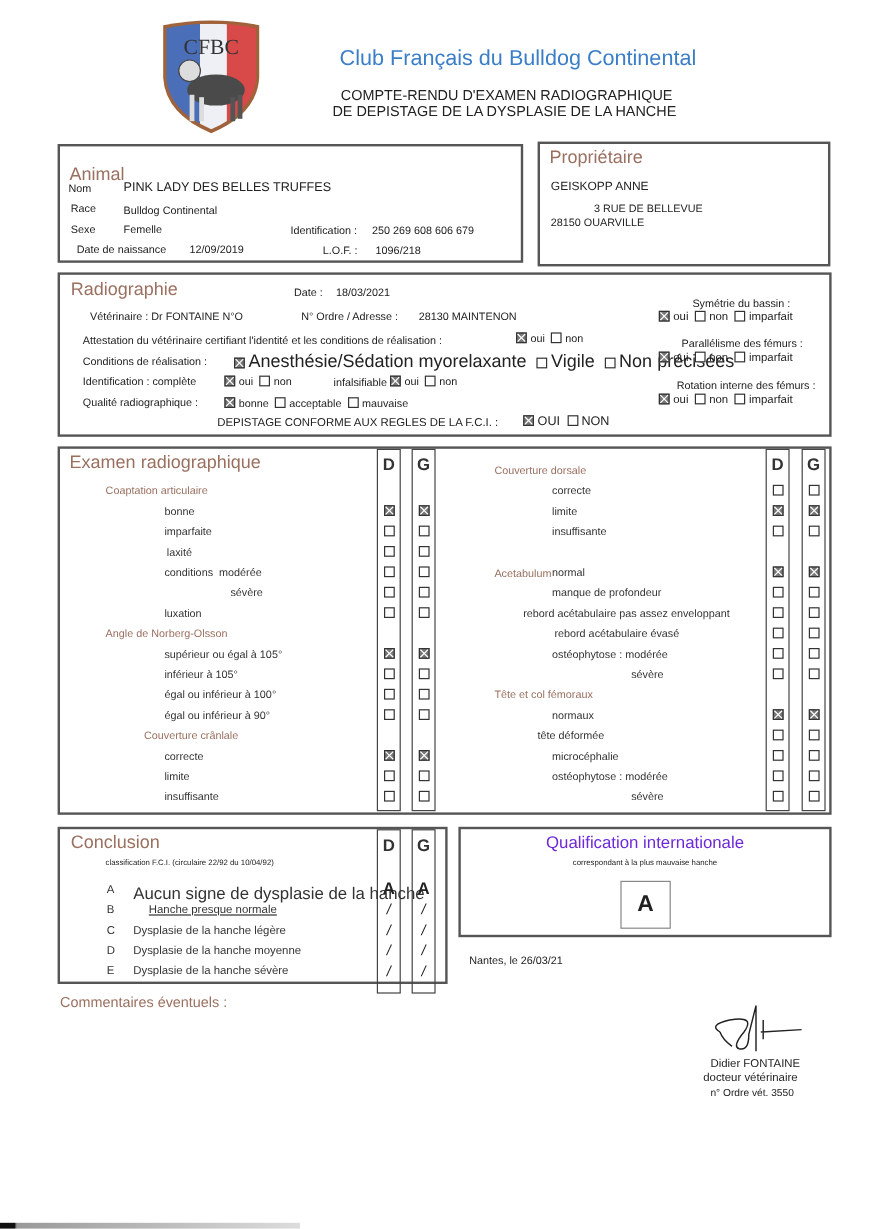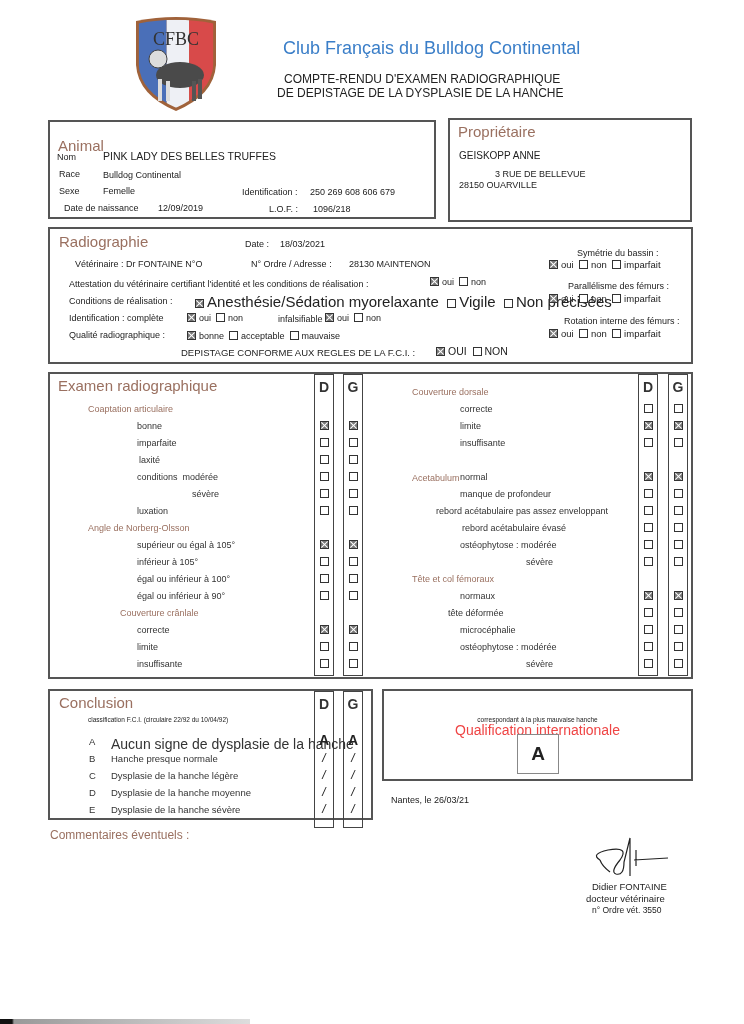--- a/index.html
+++ b/index.html
@@ -248,21 +248,21 @@
 <div class="colhd" style="left:314px;top:691px;height:137px;">
     <span class="lbl">D</span>
   </div>
 <div class="colhd" style="left:343px;top:691px;height:137px;">
     <span class="lbl">G</span>
   </div>
 
 <div class="row" style="left:89px;top:736px;font-size:9.5px;">A</div>
 <div class="row" style="left:111px;top:736px;font-size:14px;">Aucun signe de dysplasie de la hanche</div>
 <div class="row" style="left:89px;top:753px;font-size:9.5px;">B</div>
-<div class="row" style="left:111px;top:753px;font-size:9.5px;">Hanche presque normale</div>
+<div class="row" style="left:124px;top:753px;font-size:9.5px;text-decoration:underline;">Hanche presque normale</div>
 <div class="row" style="left:89px;top:770px;font-size:9.5px;">C</div>
 <div class="row" style="left:111px;top:770px;font-size:9.5px;">Dysplasie de la hanche légère</div>
 <div class="row" style="left:89px;top:787px;font-size:9.5px;">D</div>
 <div class="row" style="left:111px;top:787px;font-size:9.5px;">Dysplasie de la hanche moyenne</div>
 <div class="row" style="left:89px;top:804px;font-size:9.5px;">E</div>
 <div class="row" style="left:111px;top:804px;font-size:9.5px;">Dysplasie de la hanche sévère</div>
 
 <div class="mark" style="left:314px;top:732px;">A</div>
 <div class="mark" style="left:343px;top:732px;">A</div>
 <div class="slash" style="left:314px;top:751px;">/</div>
@@ -270,21 +270,21 @@
 <div class="slash" style="left:314px;top:768px;">/</div>
 <div class="slash" style="left:343px;top:768px;">/</div>
 <div class="slash" style="left:314px;top:785px;">/</div>
 <div class="slash" style="left:343px;top:785px;">/</div>
 <div class="slash" style="left:314px;top:802px;">/</div>
 <div class="slash" style="left:343px;top:802px;">/</div>
 
 <div class="abs" style="left:50px;top:828px;font-size:12px;color:#9a7060;">Commentaires éventuels :</div>
 
 <div class="box" style="left:382px;top:689px;width:311px;height:92px;"></div>
-<div class="abs" style="left:382px;top:694px;width:311px;text-align:center;font-size:14px;color:#ef4444;margin-top:28px;">Qualification internationale</div>
+<div class="abs" style="left:382px;top:694px;width:311px;text-align:center;font-size:14px;color:#6d28d9;">Qualification internationale</div>
 <div class="abs" style="left:382px;top:716px;width:311px;text-align:center;font-size:6.5px;">correspondant à la plus mauvaise hanche</div>
 <div class="abs" style="left:517px;top:734px;width:42px;height:40px;border:1px solid #888;"></div>
 <div class="abs" style="left:517px;top:743px;width:42px;text-align:center;font-size:19px;font-weight:bold;">A</div>
 
 <div class="abs" style="left:391px;top:795px;font-size:9px;">Nantes, le  26/03/21</div>
 <svg class="abs" style="left:590px;top:832px;" width="80" height="50" viewBox="0 0 80 50">
   <path d="M10 28 Q0 22 18 18 Q40 14 30 28 Q20 40 26 42 Q34 44 34 30 L40 6 L40 44 M46 18 L46 34 M44 28 L78 26 M20 40 Q12 34 10 28" fill="none" stroke="#222" stroke-width="1.2"></path>
 </svg>
 <div class="abs" style="left:592px;top:881px;font-size:9.5px;">Didier FONTAINE</div>
 <div class="abs" style="left:586px;top:893px;font-size:9.5px;">docteur vétérinaire</div>

